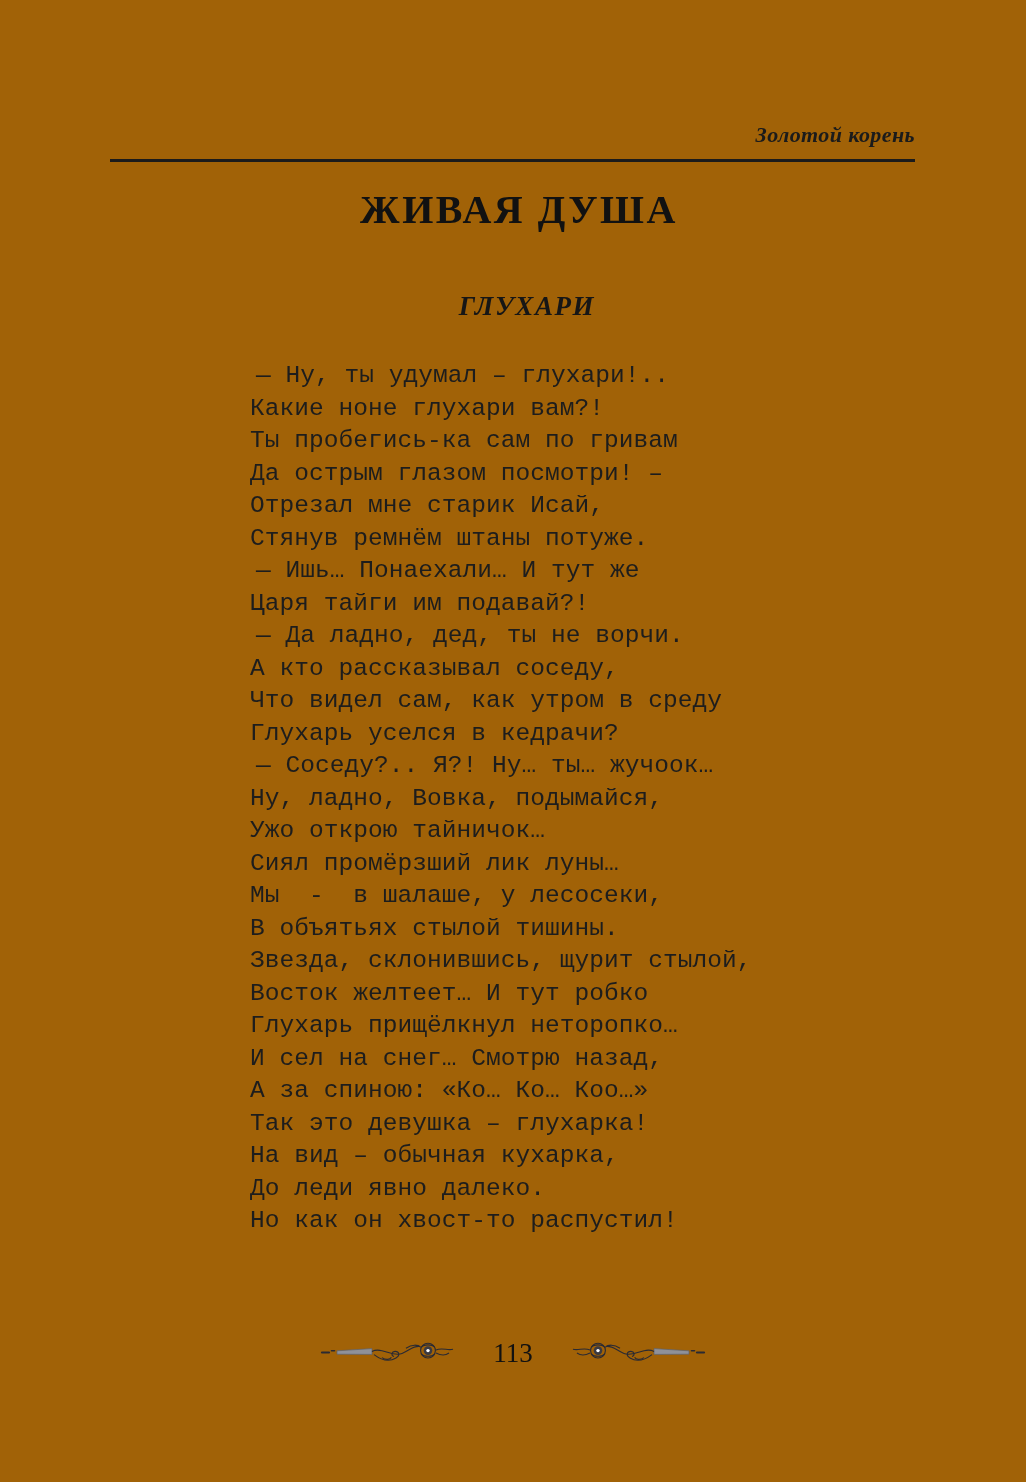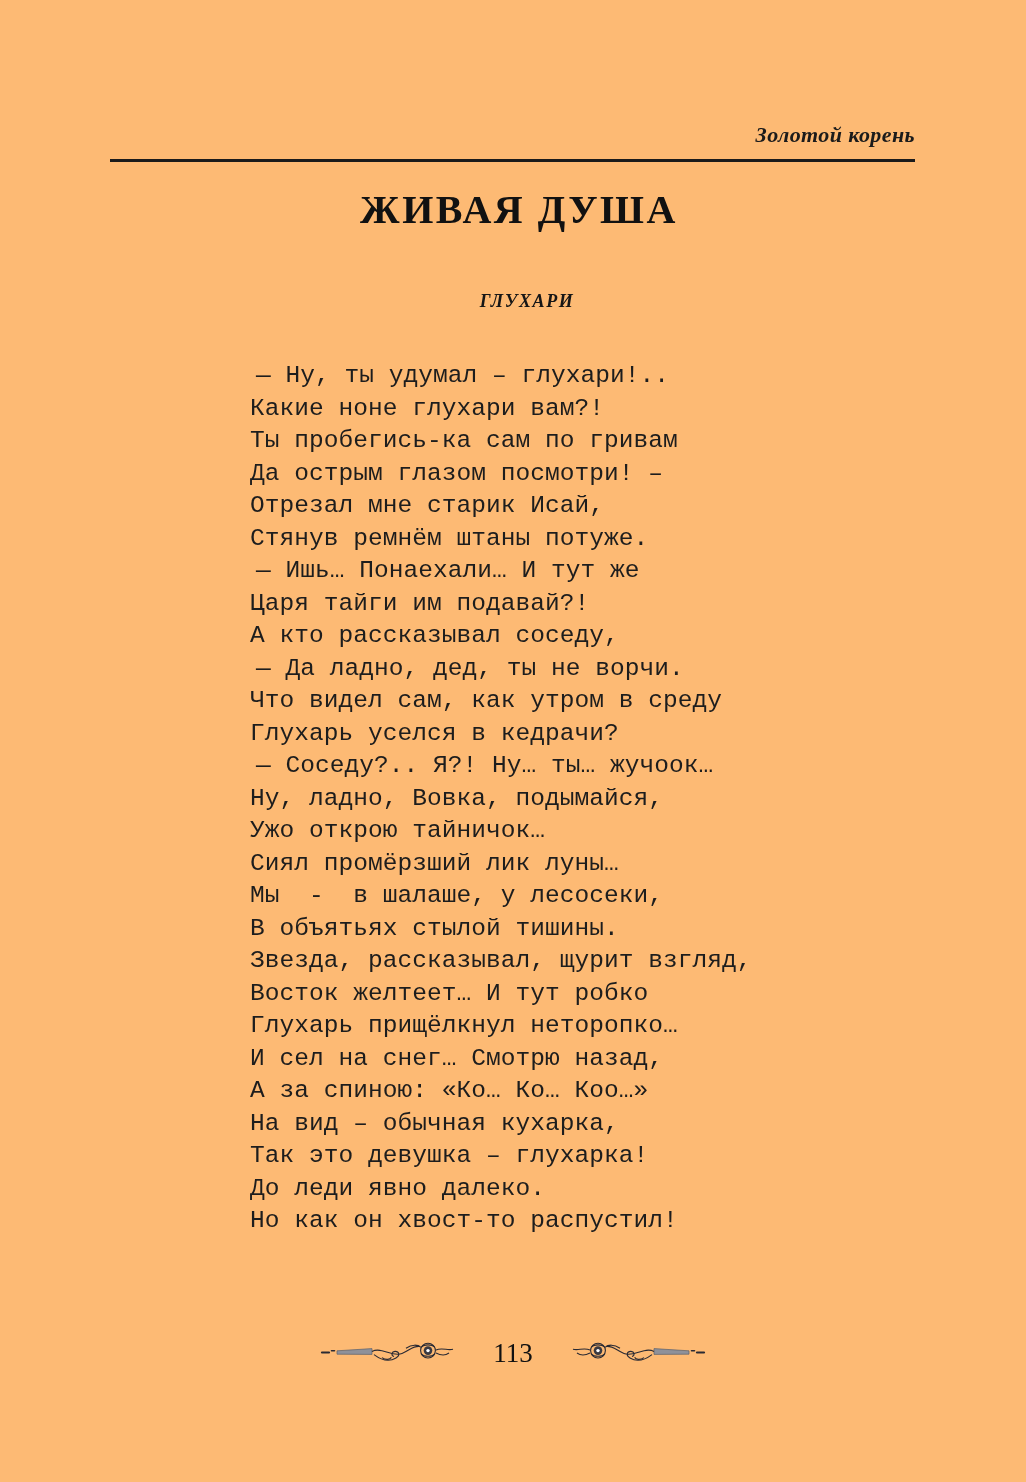--- a/index.html
+++ b/index.html
@@ -12,21 +12,21 @@
   body {
     font-family: "Liberation Sans", sans-serif;
     color: #1b1b1b;
   }
 
   .page {
     position: relative;
     width: 1026px;
     height: 1482px;
     margin: 0 auto;
-    background: #fdba74;
+    background: #a16207;
     overflow: hidden;
     box-sizing: border-box;
   }
 
   
   .running-head {
     position: absolute;
     left: 110px;
     right: 111px;
     top: 122px;
@@ -72,21 +72,21 @@
   
   .poem-title {
     position: absolute;
     left: 0;
     right: 0;
     top: 291px;
     text-align: center;
     font-family: "Liberation Serif", "DejaVu Serif", serif;
     font-style: italic;
     font-weight: 700;
-    font-size: 18px;
+    font-size: 27px;
     letter-spacing: 1.6px;
     color: #161616;
     padding-left: 28px;
     box-sizing: border-box;
   }
 
   
   .poem-body {
     position: absolute;
     left: 250px;
@@ -154,37 +154,37 @@
 
   <div class="poem-body">
       <div class="poem-line dialogue">— Ну, ты удумал – глухари!..</div>
       <div class="poem-line">Какие ноне глухари вам?!</div>
       <div class="poem-line">Ты пробегись-ка сам по гривам</div>
       <div class="poem-line">Да острым глазом посмотри! –</div>
       <div class="poem-line">Отрезал мне старик Исай,</div>
       <div class="poem-line">Стянув ремнём штаны потуже.</div>
       <div class="poem-line dialogue">— Ишь… Понаехали… И тут же</div>
       <div class="poem-line">Царя тайги им подавай?!</div>
+      <div class="poem-line dialogue">— Да ладно, дед, ты не ворчи.</div>
       <div class="poem-line">А кто рассказывал соседу,</div>
-      <div class="poem-line dialogue">— Да ладно, дед, ты не ворчи.</div>
       <div class="poem-line">Что видел сам, как утром в среду</div>
       <div class="poem-line">Глухарь уселся в кедрачи?</div>
       <div class="poem-line dialogue">— Соседу?.. Я?! Ну… ты… жучоок…</div>
       <div class="poem-line">Ну, ладно, Вовка, подымайся,</div>
       <div class="poem-line">Ужо открою тайничок…</div>
       <div class="poem-line">Сиял промёрзший лик луны…</div>
       <div class="poem-line">Мы  -  в шалаше, у лесосеки,</div>
       <div class="poem-line">В объятьях стылой тишины.</div>
-      <div class="poem-line">Звезда, рассказывал, щурит взгляд,</div>
+      <div class="poem-line">Звезда, склонившись, щурит стылой,</div>
       <div class="poem-line">Восток желтеет… И тут робко</div>
       <div class="poem-line">Глухарь прищёлкнул неторопко…</div>
       <div class="poem-line">И сел на снег… Смотрю назад,</div>
       <div class="poem-line">А за спиною: «Ко… Ко… Коо…»</div>
+      <div class="poem-line">Так это девушка – глухарка!</div>
       <div class="poem-line">На вид – обычная кухарка,</div>
-      <div class="poem-line">Так это девушка – глухарка!</div>
       <div class="poem-line">До леди явно далеко.</div>
       <div class="poem-line">Но как он хвост-то распустил!</div>
     </div>
 
   <div class="footer">
     <span>
       <svg class="ornament left" width="160" height="34" viewBox="0 0 160 34" xmlns="http://www.w3.org/2000/svg" aria-hidden="true">
         <g fill="none" stroke="#2a2a33" stroke-width="1.1">
 
           <path d="M2 17.5 L9 17.5" stroke-width="2.2" stroke-linecap="round"></path>

